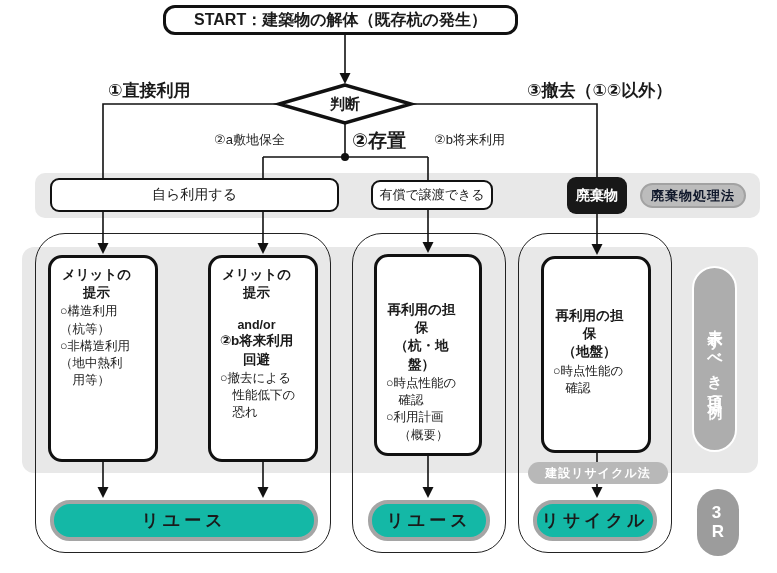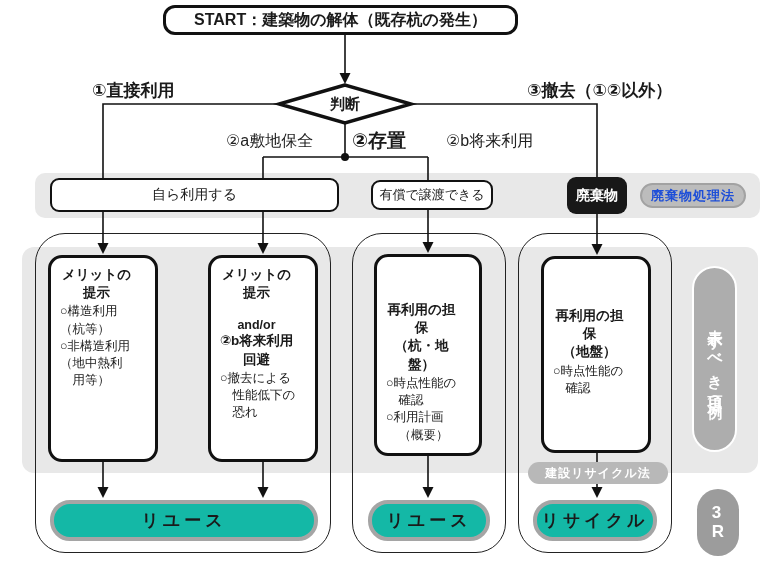--- a/index.html
+++ b/index.html
@@ -26,36 +26,36 @@
 
   
   #start{
     left:163px;top:5px;width:355px;height:30px;background:#fff;border:3px solid #111;
     border-radius:12px;display:flex;align-items:center;justify-content:center;
     font-weight:bold;font-size:16px;z-index:3;
   }
   #judge-label{left:320px;top:95px;width:50px;text-align:center;font-weight:bold;font-size:15px;z-index:3;}
 
   .branch-label{font-weight:bold;font-size:17px;z-index:3;}
-  #lbl-b1{left:92px;top:79px;}
+  #lbl-b1{left:108px;top:79px;}
   #lbl-b3{left:527px;top:79px;}
   #lbl-b2{left:352px;top:128px;font-size:19px;}
-  .sub-label{font-size:16px;z-index:3;color:#222;margin-left:12px;}
+  .sub-label{font-size:13px;z-index:3;color:#222;}
   #lbl-b2a{left:214px;top:131px;}
   #lbl-b2b{left:434px;top:131px;}
 
   
   .node{background:#fff;border:2.5px solid #111;border-radius:9px;display:flex;
         align-items:center;justify-content:center;font-size:14px;z-index:3;}
   #self-use{left:50px;top:178px;width:289px;height:34px;}
   #transfer{left:371px;top:180px;width:122px;height:30px;font-size:13px;}
   #waste{left:567px;top:177px;width:60px;height:37px;background:#181818;color:#fff;
          font-weight:bold;border:none;border-radius:9px;}
   #waste-law{left:640px;top:183px;width:106px;height:25px;background:#bcbcbc;border:2px solid #a2a2a2;
-             border-radius:14px;color:#1d4ed8;font-weight:bold;font-size:13px;display:flex;
+             border-radius:14px;color:#0f172a;font-weight:bold;font-size:13px;display:flex;
              align-items:center;justify-content:center;z-index:3;letter-spacing:1px;}
 
   
   .cbox{background:#fff;border:3px solid #111;border-radius:14px;z-index:3;padding:8px 19px 0 6px;}
   #box1{left:48px;top:255px;width:110px;height:207px;}
   #box2{left:208px;top:255px;width:110px;height:207px;}
   #box3{left:374px;top:254px;width:108px;height:202px;padding-top:44px;}
   #box4{left:541px;top:256px;width:110px;height:197px;padding-top:48px;}
   .bhead{font-weight:bold;font-size:13.5px;text-align:center;line-height:1.35;}
   .blist{font-size:12.5px;text-align:left;line-height:1.38;padding-left:3px;margin-top:1px;}

